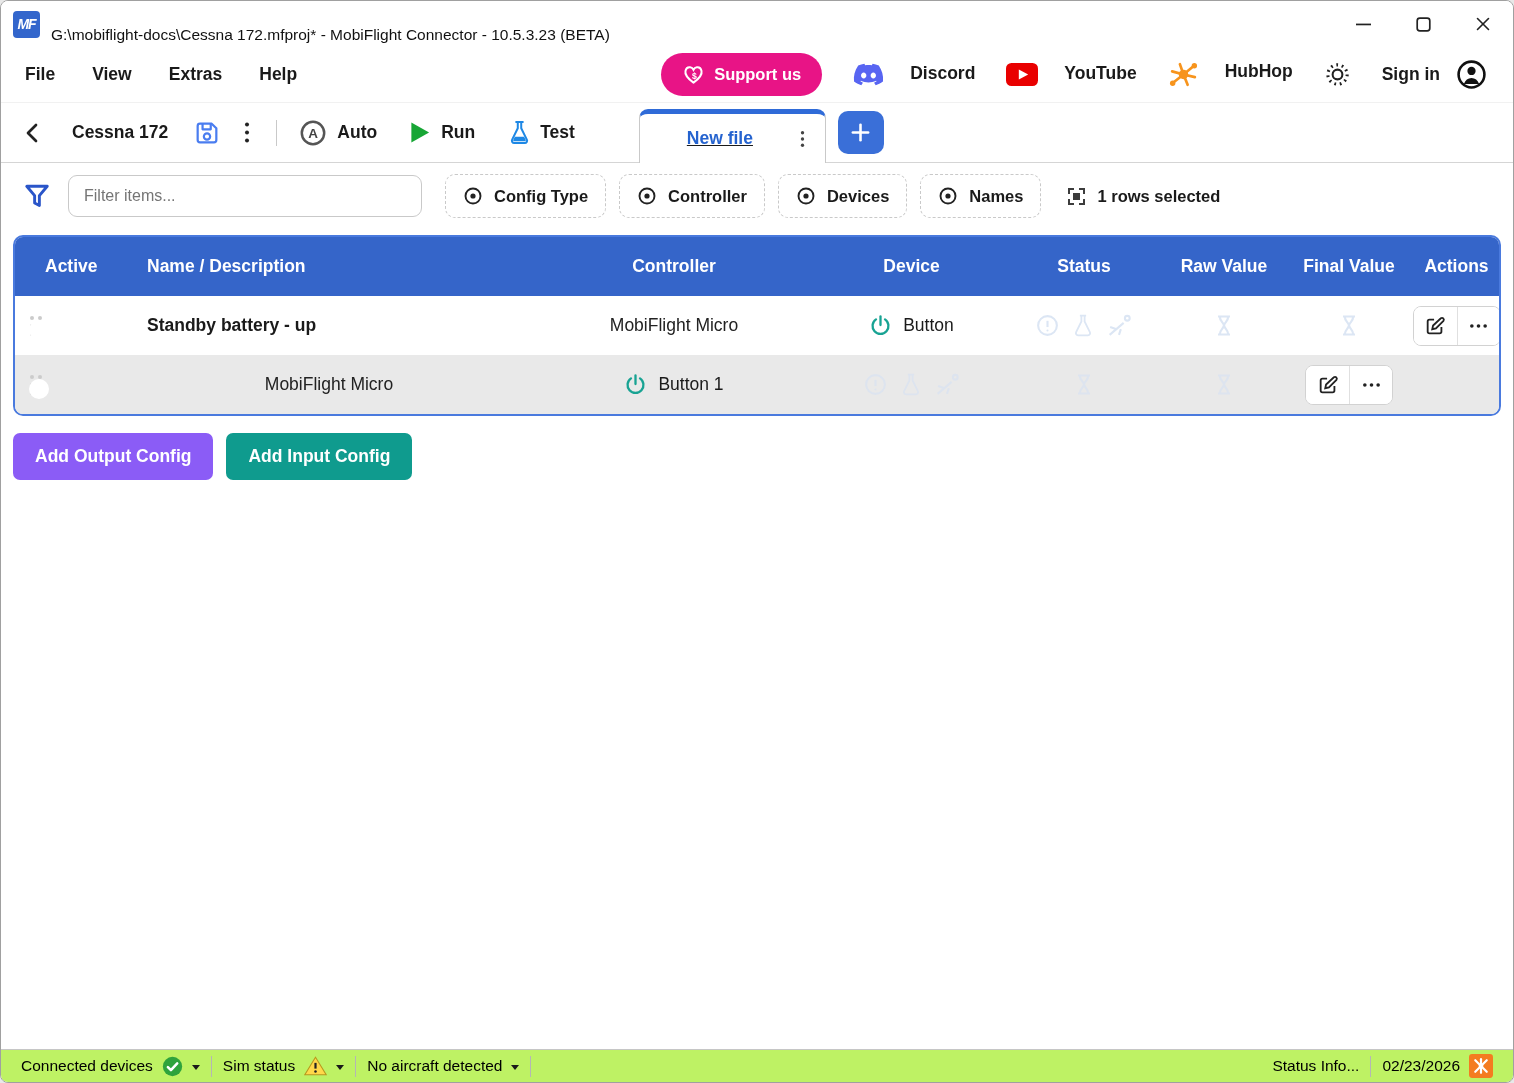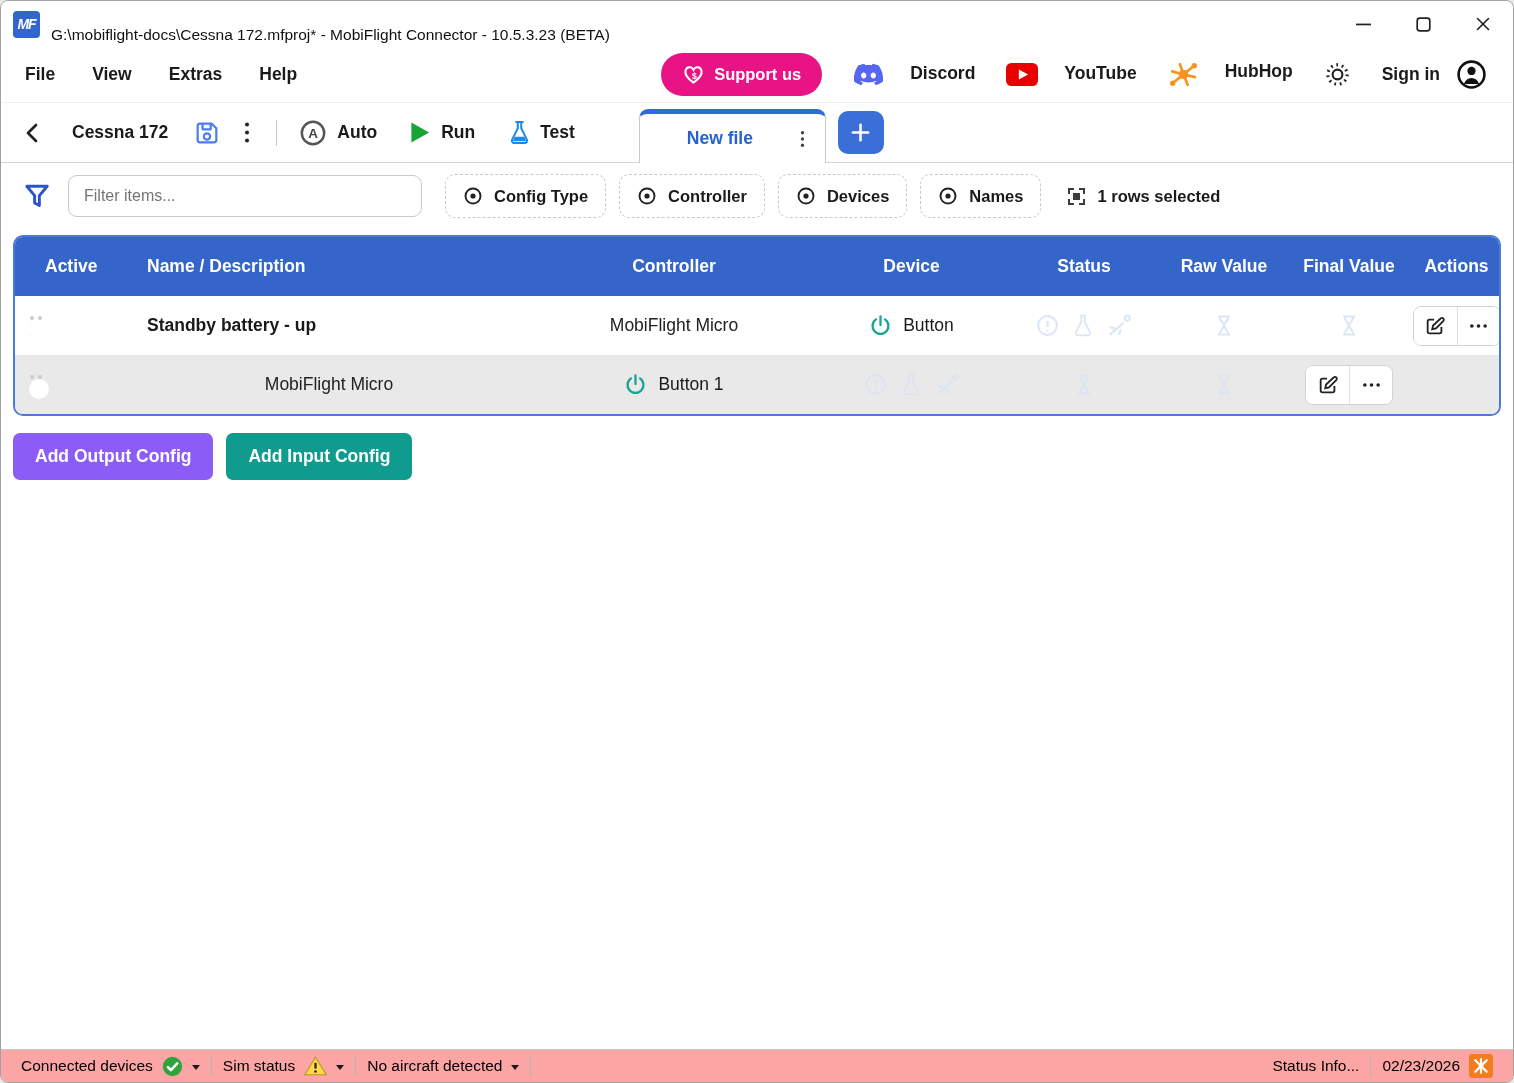--- a/index.html
+++ b/index.html
@@ -34,21 +34,21 @@
   .tb-left { display:flex; align-items:center; }
   .tb-name { font-weight:bold; font-size:17.5px; margin-left:29px; }
   .tb-save { margin-left:25px; display:flex; align-items:center; }
   .tb-kebab { margin-left:19px; display:flex; align-items:center; padding:4px; }
   .tb-sep { width:1px; height:26px; background:#c9c9c9; margin:0 22px; align-self:center; }
   .tb-group { display:flex; align-items:center; gap:10px; font-weight:bold; font-size:17.5px; }
   .ml30 { margin-left:31px; } .ml34 { margin-left:34px; }
 
   .tab { width:187px; margin-left:64px; margin-top:6px; margin-bottom:-1px; background:#fff;
          border:1px solid #c9c9c9; border-bottom:none; border-top:5px solid #2f6bd8;
-         border-radius:9px 9px 0 0; display:flex; align-items:center; padding-right:20px; z-index:2; }
+         border-radius:9px 9px 0 0; display:flex; align-items:center; padding-right:20px; z-index:2;text-decoration:underline; }
   .tab-label { flex:1; text-align:center; color:#2563cf; font-weight:bold; font-size:17.5px; }
   .plus-btn { align-self:center; margin-left:12px; width:46px; height:43px; background:#3a6fd8;
               border:none; border-radius:10px; display:flex; align-items:center; justify-content:center; }
 
   
   .filterbar { height:66px; display:flex; align-items:center; padding:0 22px; }
   .filter-input { width:354px; height:42px; border:1px solid #c9c9c9; border-radius:9px;
                   padding:0 15px; font-size:16px; margin-left:17px; outline:none;
                   font-family:"Liberation Sans", sans-serif; color:#333; }
   .filter-input::placeholder { color:#757575; }
@@ -84,21 +84,21 @@
   .action-seg + .action-seg { border-left:1px solid #e0e0e0; }
 
   
   .add-btns { margin:17px 0 0 12px; display:flex; gap:13px; }
   .btn-add { color:#fff; font-weight:bold; font-size:17.5px; border:none; border-radius:7px;
              padding:0 22px; height:47px; display:flex; align-items:center; }
   .btn-output { background:#8b5cf6;text-align:center; }
   .btn-input { background:#0f9b8e; }
 
   
-  .statusbar { position:absolute; left:0; right:0; bottom:0; height:33px; background:#fca5a5;
+  .statusbar { position:absolute; left:0; right:0; bottom:0; height:33px; background:#bef264;
                border-top:1px solid #c6c6c6; display:flex; align-items:center; font-size:15.5px; padding:0 9px; }
   .sb-item { display:flex; align-items:center; gap:9px; padding:0 11px; color:#000; }
   .sb-sep { width:1px; height:21px; background:#b5b5b5; }
   .sb-right { margin-left:auto; display:flex; align-items:center; }
   .caret { width:0; height:0; border-left:4.5px solid transparent; border-right:4.5px solid transparent;
            border-top:5.5px solid #1a1a1a; margin-top:2px; }
 </style>
 </head>
 <body>
 

